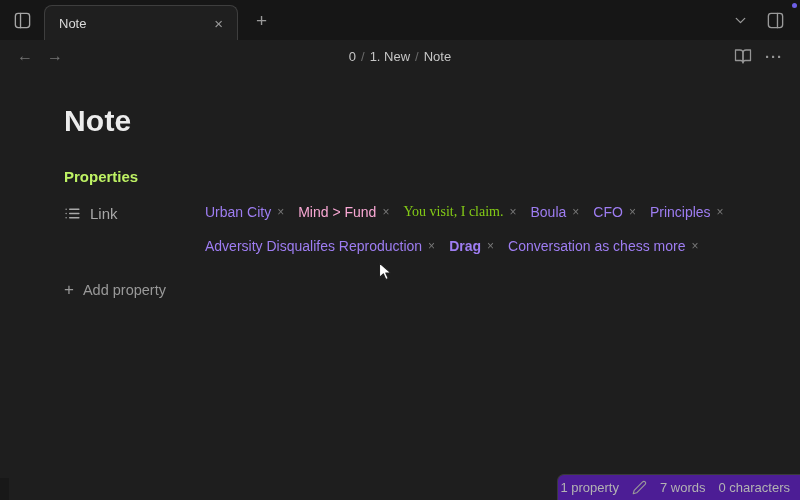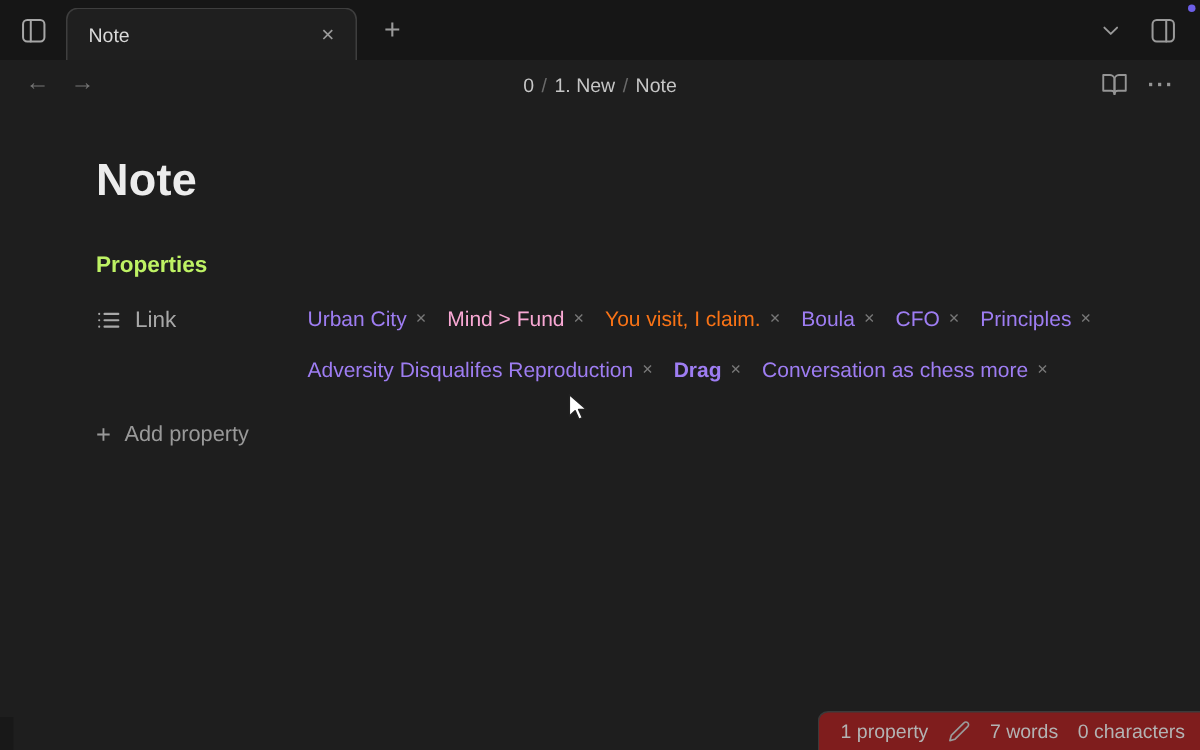--- a/index.html
+++ b/index.html
@@ -127,29 +127,29 @@
     cursor: pointer;
   }
   .add-plus { font-size: 17px; line-height: 1; color: #999999; }
 
   
   .status-bar {
     position: absolute;
     right: 0;
     bottom: 0;
     height: 26px;
-    background: #7f1d1d;
+    background: #4c1d95;
     border: 1px solid #3a3a3a;
     border-right: none;
     border-bottom: none;
     border-radius: 7px 0 0 0;
     display: flex;
     align-items: center;
     gap: 13px;
-    padding: 0 10px 0 14px;
+    padding: 0 10px 0 2px;
     font-size: 13px;
     color: #b3b3b3;
   }
   .status-item { white-space: nowrap; }
   .pencil-wrap { color: #9a9a9a; display: flex; align-items: center; }
 
   .corner-patch {
     position: absolute;
     left: 0;
     bottom: 0;
@@ -230,21 +230,21 @@
     <div class="link-values">
         <span class="link-pill">
           <span class="link-text" style="color: rgb(158, 125, 242);">Urban City</span>
           <span class="link-remove">×</span>
         </span>
         <span class="link-pill">
           <span class="link-text" style="color: #f9a8d4;">Mind &gt; Fund</span>
           <span class="link-remove">×</span>
         </span>
         <span class="link-pill">
-          <span class="link-text" style="color: #f97316;">You visit, I claim.</span>
+          <span class="link-text" style="color: #84cc16; font-family: Liberation Serif, serif;">You visit, I claim.</span>
           <span class="link-remove">×</span>
         </span>
         <span class="link-pill">
           <span class="link-text" style="color: rgb(158, 125, 242);">Boula</span>
           <span class="link-remove">×</span>
         </span>
         <span class="link-pill">
           <span class="link-text" style="color: rgb(158, 125, 242); text-align: right;">CFO</span>
           <span class="link-remove">×</span>
         </span>

